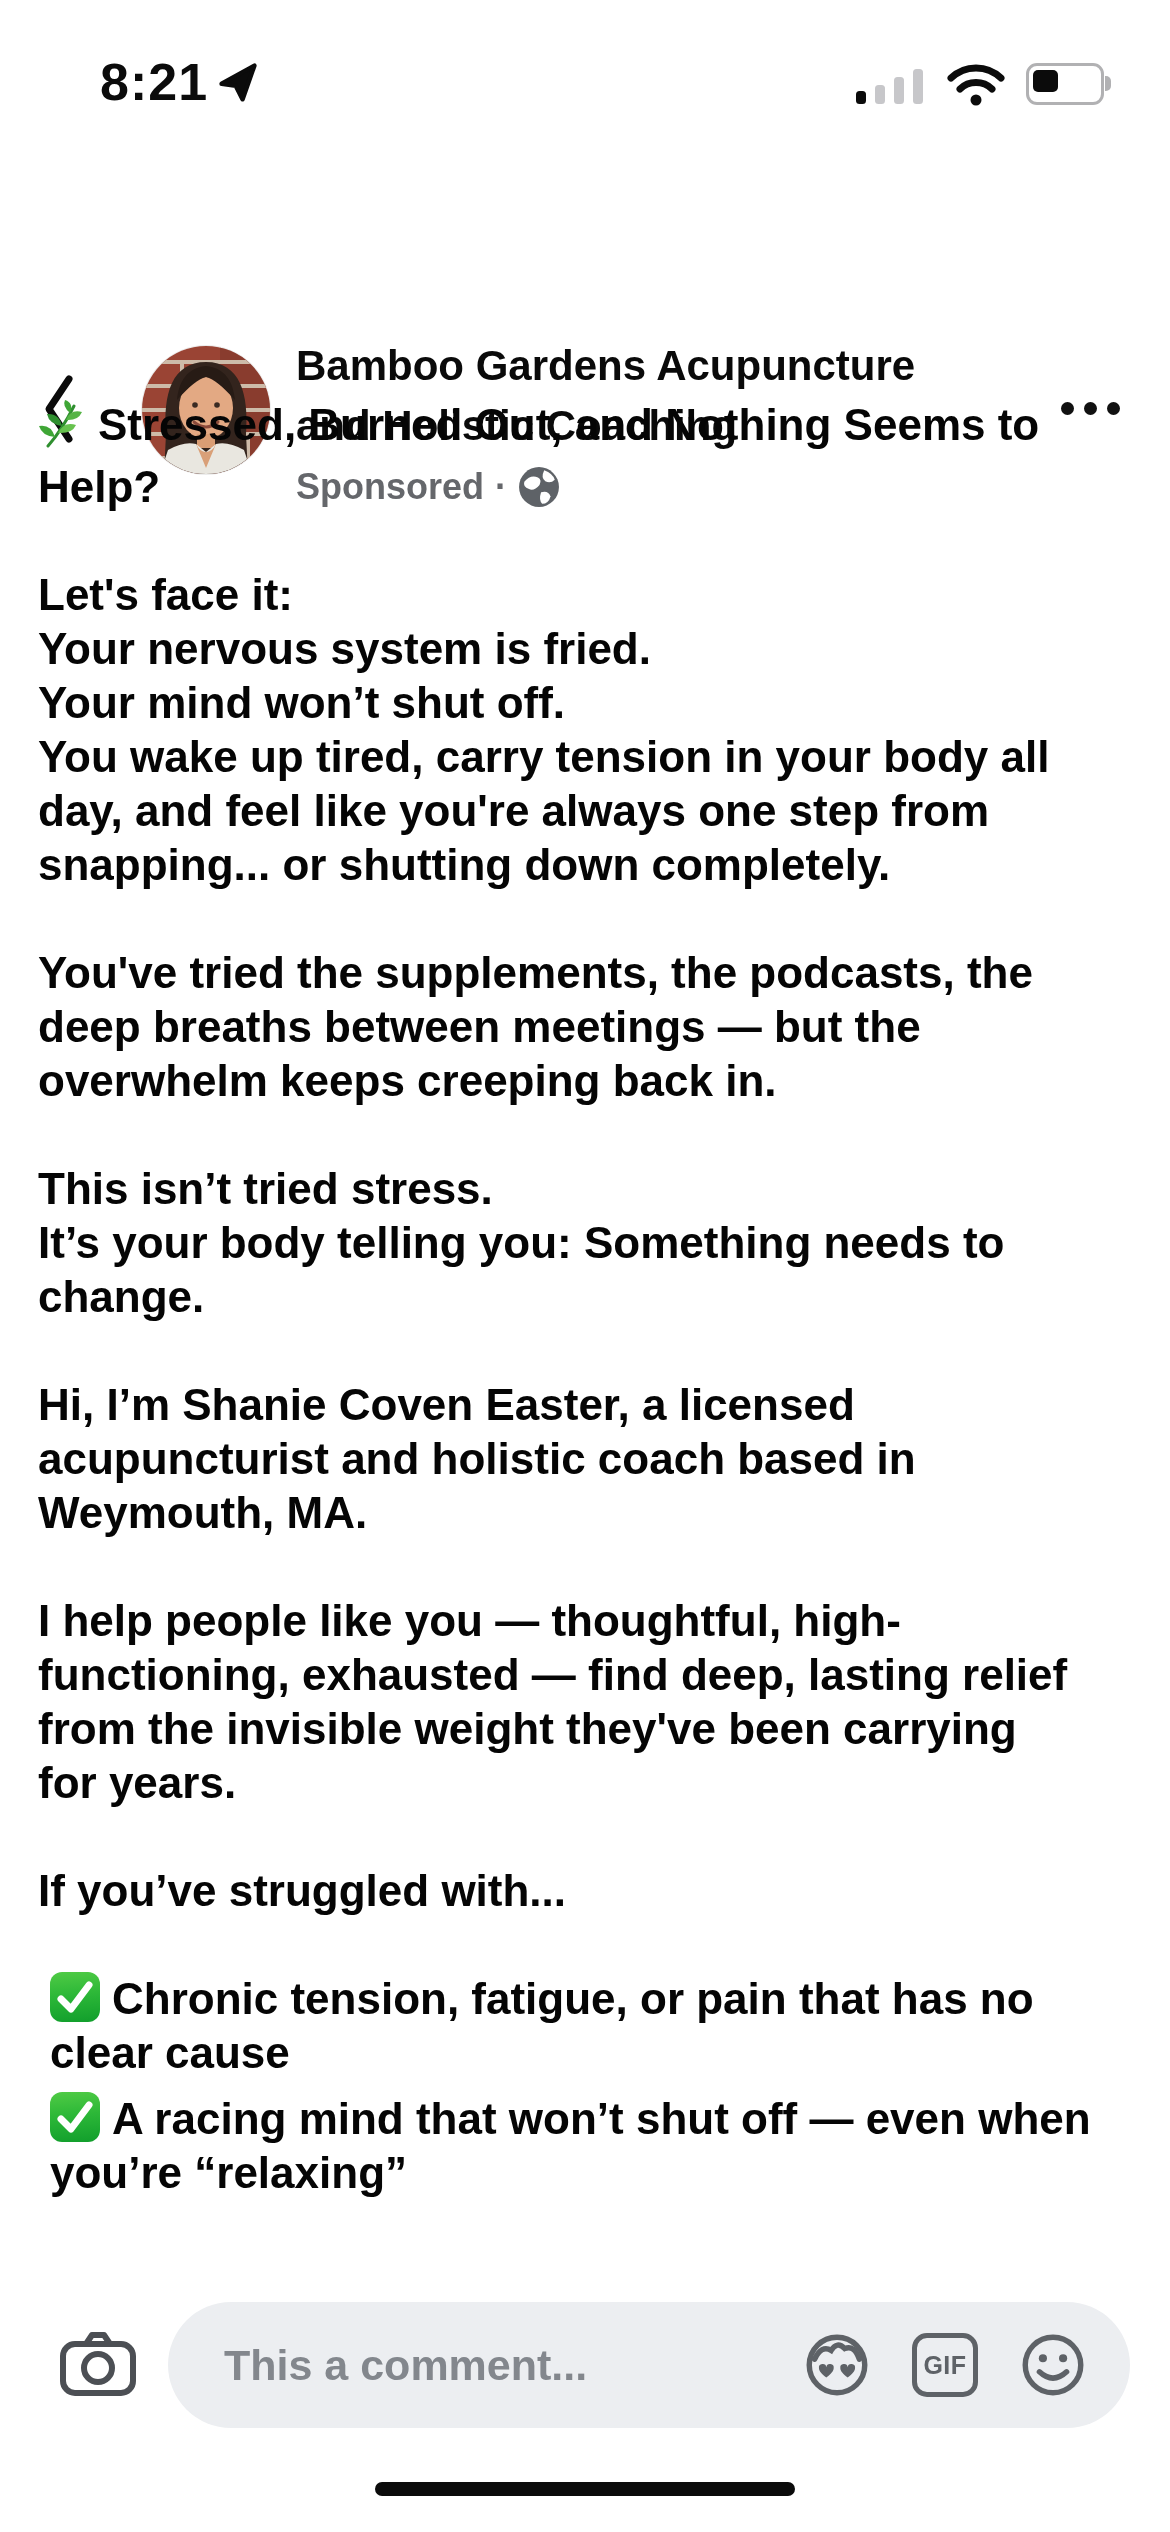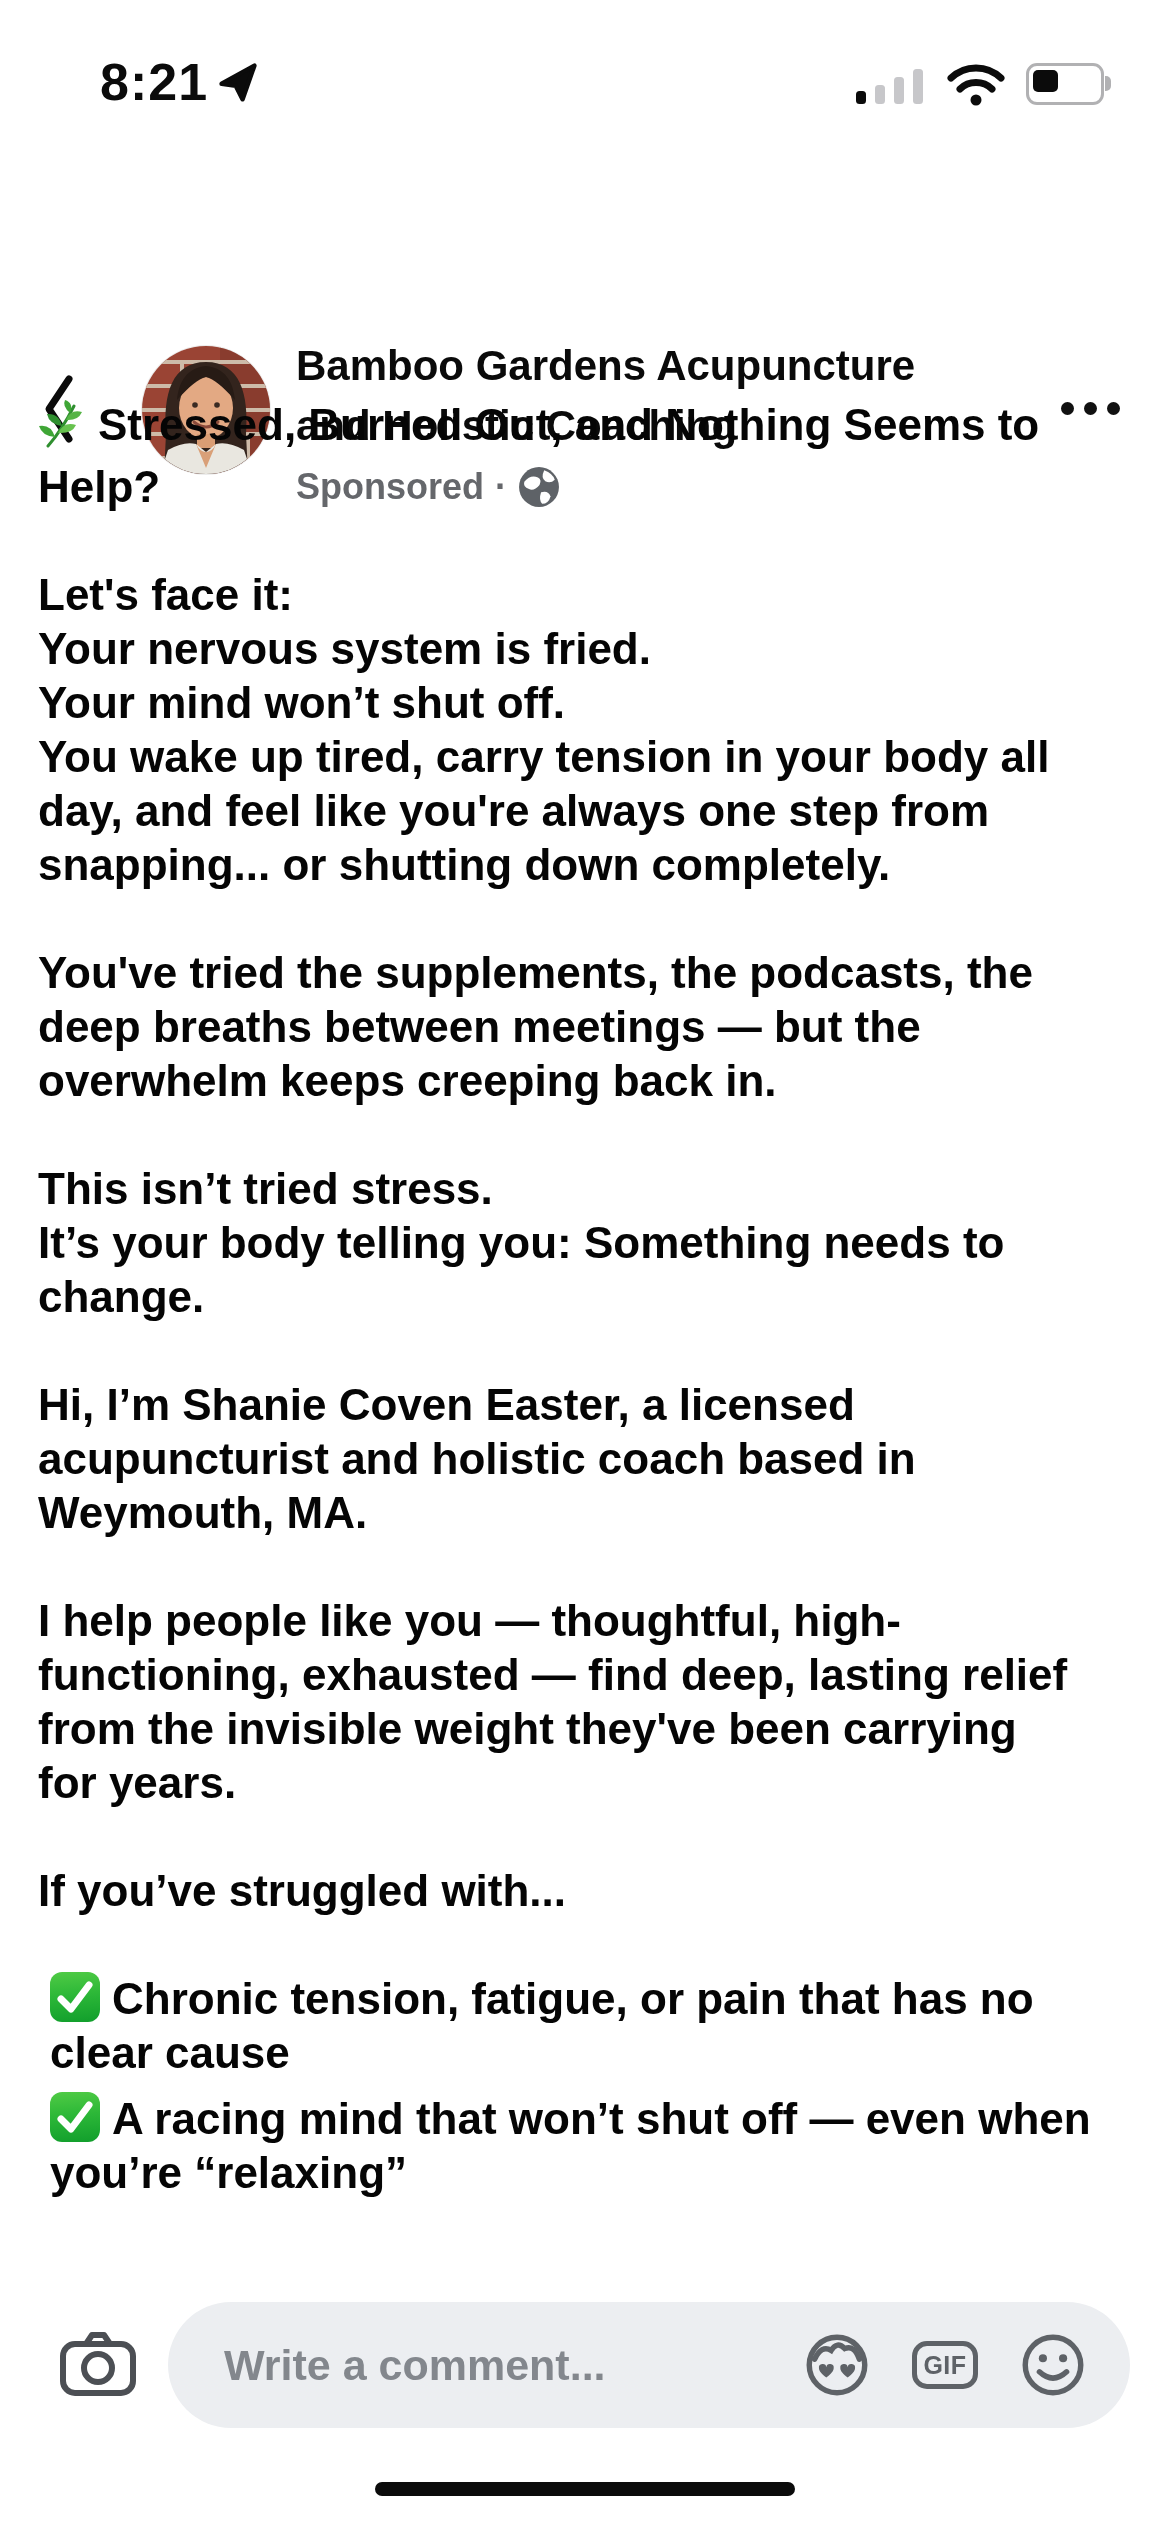--- a/index.html
+++ b/index.html
@@ -34,21 +34,21 @@
   .inline-ico{display:inline-block;vertical-align:-8px;margin-right:12px;}
   .check{display:inline-block;width:50px;height:50px;border-radius:12px;vertical-align:-8px;margin-right:12px;
     background:linear-gradient(175deg,#50CB45 0%,#2DB838 45%,#119E2C 100%);}
   
   .comment-bar{position:absolute;left:0;top:2296px;width:1170px;height:236px;background:#fff;}
   .camera-btn{position:absolute;left:58px;top:34px;cursor:pointer;}
   .pill{position:absolute;left:168px;top:6px;width:962px;height:126px;border-radius:63px;background:#ECEEF1;
     display:flex;align-items:center;}
   .placeholder{margin-left:56px;font-size:43px;font-weight:700;color:#83878D;flex:1 1 auto;}
   .pill-icons{display:flex;align-items:center;gap:42px;margin-right:44px;}
-  .gif-btn{box-sizing:border-box;width:66px;height:48px;border:5px solid #5E6267;border-radius:15px;
+  .gif-btn{box-sizing:border-box;width:66px;height:64px;border:5px solid #5E6267;border-radius:15px;
     display:flex;align-items:center;justify-content:center;cursor:pointer;}
   .gif-label{font-size:25px;font-weight:700;color:#5E6267;letter-spacing:0.5px;}
   .icon-btn{cursor:pointer;display:flex;}
   .home-indicator{position:absolute;left:375px;top:2482px;width:420px;height:14px;border-radius:7px;background:#0b0b0b;}
 </style>
 </head>
 <body>
 
 <div class="screen">
 
@@ -193,21 +193,21 @@
       <span style="display:flex;">
         <svg width="80" height="68" viewBox="0 0 40 34">
           <path d="M14 7 L17 2.5 H23 L26 7" fill="none" stroke="#4C4F54" stroke-width="3" stroke-linejoin="round"></path>
           <rect x="2.5" y="7" width="35" height="24.5" rx="6" fill="none" stroke="#4C4F54" stroke-width="3"></rect>
           <circle cx="20" cy="19" r="7" fill="none" stroke="#4C4F54" stroke-width="3"></circle>
         </svg>
       </span>
     </div>
 
     <div class="pill">
-      <span class="placeholder">Write a comment...</span>
+      <span class="placeholder">This a comment...</span>
       <div class="pill-icons">
         <span class="icon-btn">
           <span style="display:flex;">
             <svg width="66" height="66" viewBox="0 0 34 34">
               <circle cx="17" cy="17" r="14.3" fill="none" stroke="#5E6267" stroke-width="2.8"></circle>
               <path d="M5.5 14 Q9 6.5 14 9.5 Q17 4.5 21 8.5 Q26 6.5 28.5 14" fill="none" stroke="#5E6267" stroke-width="2.8" stroke-linecap="round"></path>
               <path d="M11.5 23.5 c-2.4 -1.9 -3.8 -3.3 -3.8 -4.9 a1.9 1.9 0 0 1 3.8 -0.5 a1.9 1.9 0 0 1 3.8 0.5 c0 1.6 -1.4 3 -3.8 4.9 Z" fill="#5E6267"></path>
               <path d="M22.5 23.5 c-2.4 -1.9 -3.8 -3.3 -3.8 -4.9 a1.9 1.9 0 0 1 3.8 -0.5 a1.9 1.9 0 0 1 3.8 0.5 c0 1.6 -1.4 3 -3.8 4.9 Z" fill="#5E6267"></path>
             </svg>
           </span>

